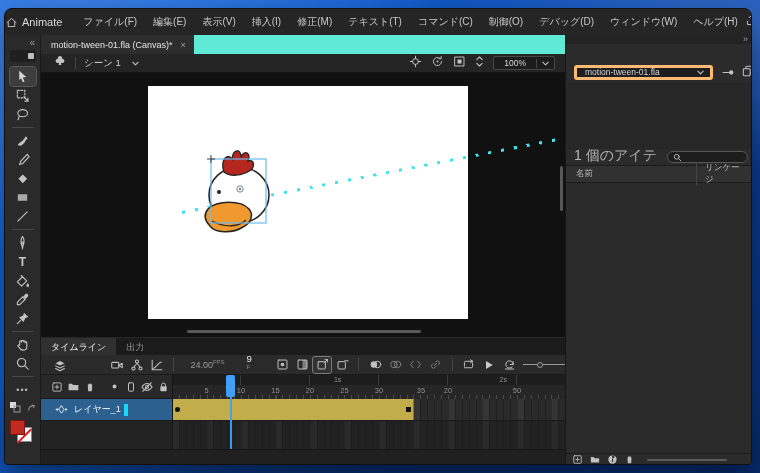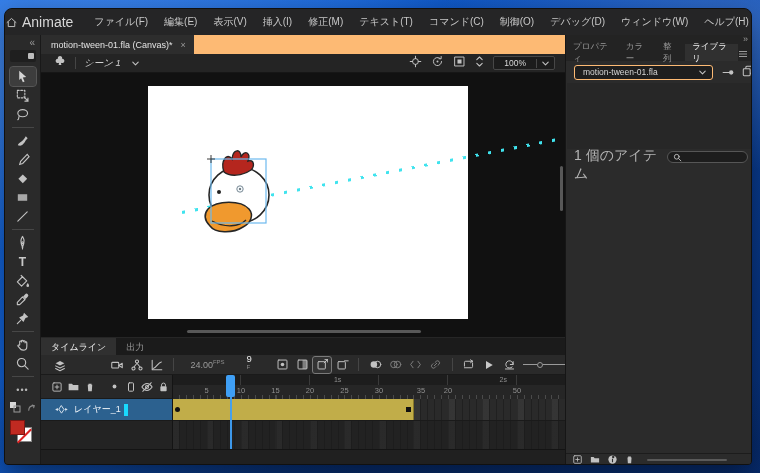--- a/index.html
+++ b/index.html
@@ -12,21 +12,21 @@
       radial-gradient(120% 80% at 50% 115%, rgba(4,26,70,.9), rgba(4,26,70,0) 60%),
       linear-gradient(118deg,#1466dd 0%,#1160d5 35%,#0b4cb4 60%,#093e96 80%,#072f77 100%);
   }
   #window { position:absolute; left:4px; top:8px; width:748px; height:457px;
     background:#232323; border:1px solid #101010; border-radius:8px 8px 4px 4px;
     box-shadow:0 10px 30px rgba(0,0,0,.45); overflow:hidden; }
 
   
   #titlebar { position:absolute; left:0; top:0; width:748px; height:26px; background:#252526; display:flex; align-items:center; }
   .home-btn { width:30px; display:flex; justify-content:center; }
-  .app-name { color:#d8d8d8; font-size:14px; margin:0 14px 0 4px; }
+  .app-name { color:#d8d8d8; font-size:11px; margin:0 14px 0 4px; }
   #menu-items { display:flex; gap:2px; }
   .menu-item { color:#c8c8c8; font-size:10px; padding:3px 7px; border-radius:3px; white-space:nowrap; }
   #tb-right { margin-left:auto; display:flex; align-items:center; gap:12px; padding-right:8px; }
 
   
   #toolpanel { position:absolute; left:0; top:26px; width:36px; height:431px; background:#2a2a2a;
     border-right:1px solid #191919; display:flex; flex-direction:column; align-items:center; padding-top:2px; }
   .tp-collapse { color:#9a9a9a; font-size:10px; width:100%; text-align:right; padding:0 5px 2px 0; height:13px; }
   .tp-mini { width:26px; height:12px; background:#1f1f1f; border-radius:2px; margin-bottom:5px; position:relative; }
   .tp-mini i { position:absolute; right:2px; top:3px; width:6px; height:6px; background:#bdbdbd; border-radius:1px; }
@@ -38,26 +38,26 @@
   .ttxt { color:#c9c9c9; font-size:12px; font-weight:bold; line-height:1; }
   .more-dots { color:#b5b5b5; font-size:9px; letter-spacing:1px; }
   .swap-row { display:flex; align-items:center; gap:5px; height:14px; margin:2px 0 2px 0; }
   #swatches { position:relative; width:26px; height:26px; margin-top:2px; }
   .sw-stroke { position:absolute; left:7px; top:8px; width:15px; height:15px; background:#ffffff; border:1px solid #888; }
   .sw-stroke::after { content:""; position:absolute; left:-1px; top:-1px; width:19px; height:0; border-top:2px solid #d22; transform:rotate(-45deg); transform-origin:0 0; top:14px; }
   .sw-fill { position:absolute; left:0px; top:1px; width:15px; height:15px; background:#c02a21; border:1px solid #7d1712; }
 
   
   #docarea { position:absolute; left:36px; top:26px; width:524px; height:431px; }
-  #tabbar { position:absolute; left:0; top:0; width:524px; height:19px; background:#fdba74; display:flex; }
+  #tabbar { position:absolute; left:0; top:0; width:524px; height:19px; background:#5eead4; display:flex; }
   .doctab { height:19px; background:#2d2d2d; color:#e3e3e3; font-size:9px; display:flex; align-items:center; gap:8px; padding:0 8px 0 10px; }
   .tab-close { color:#9a9a9a; font-size:9px; }
   #scenebar { position:absolute; left:0; top:19px; width:524px; height:19px; background:#242424; border-bottom:1px solid #161616; display:flex; align-items:center; color:#c9c9c9; }
   .sb-sep { width:0; height:12px; border-left:1px solid #454545; margin:0 8px; }
-  .scene-label { font-size:9.5px; color:#d2d2d2;font-style:italic; }
+  .scene-label { font-size:9.5px; color:#d2d2d2; }
   .sb-right { margin-left:auto; display:flex; align-items:center; gap:9px; padding-right:10px; }
   .zoom-box { display:flex; align-items:center; background:#1c1c1c; border:1px solid #474747; border-radius:2px; height:14px; }
   .zoom-val { color:#d8d8d8; font-size:8.5px; padding:0 10px; }
   .zoom-chev { border-left:1px solid #474747; padding:0 4px; display:flex; }
 
   
   #canvas { position:absolute; left:0; top:38px; width:524px; height:264px; background:#111111; overflow:hidden; }
   #stage { position:absolute; left:107px; top:13px; width:320px; height:233px; background:#ffffff; }
   #motion-path { position:absolute; left:141px; top:138px; width:388px; height:3px;
     transform:rotate(-11deg); transform-origin:0 50%;
@@ -115,21 +115,21 @@
   #playhead-head { position:absolute; top:0; width:9px; height:22px; background:#3f9ff5; border-radius:2px; }
   #playhead-line { position:absolute; top:20px; width:2px; height:54px; background:rgba(63,159,245,.95); }
 
   
   #rightpanel { position:absolute; left:560px; top:26px; width:188px; height:431px; background:#2b2b2b; border-left:1px solid #161616; }
   .rp-top { position:absolute; left:0; top:0; width:188px; height:9px; background:#232323; color:#9a9a9a; font-size:9px; text-align:right; line-height:8px; padding-right:6px; }
   #rp-tabs { position:absolute; left:0; top:9px; width:188px; height:17px; background:#232323; display:flex; align-items:stretch; }
   #rp-tabs .ptab { height:17px; font-size:8.5px; padding:0 7px; }
   .rp-menu { margin-left:auto; align-self:center; padding-right:6px; }
   .rp-docrow { position:absolute; left:0; top:26px; width:188px; height:22px; display:flex; align-items:center; }
-  .lib-select { margin-left:8px; width:140px; height:15px; background:#1e1e1e; border:1px solid #fdba74; border-radius:3px; display:flex; align-items:center; }
+  .lib-select { margin-left:8px; width:140px; height:15px; background:#1e1e1e; border:3px solid #fdba74; border-radius:3px; display:flex; align-items:center; }
   .lib-select span { color:#d5d5d5; font-size:8.5px; padding-left:8px; flex:1; }
   .lib-select svg { margin-right:5px; }
   .rp-preview { position:absolute; left:1px; top:48px; width:187px; height:66px; background:#272727; }
   .rp-countrow { position:absolute; left:0; top:114px; width:188px; height:16px; display:flex; align-items:center; }
   .count-label { color:#b5b5b5; font-size:14px; margin-left:8px;margin-top:16px; }
   .searchbox { margin-left:auto; margin-right:6px; width:84px; height:12px; background:#1d1d1d; border:1px solid #565656; border-radius:7px; display:flex; align-items:center; padding-left:5px; }
   .rp-colhead { position:absolute; left:0; top:130px; width:188px; height:18px; background:#313131; border-top:1px solid #1c1c1c; border-bottom:1px solid #1c1c1c; display:flex; align-items:center; }
   .col-name { color:#bdbdbd; font-size:8.5px; margin-left:10px; flex:1; }
   .col-linkage { color:#bdbdbd; font-size:8.5px; border-left:1px solid #454545; padding-left:8px; width:58px; display:flex; align-items:center; gap:3px; }
   .rp-list { position:absolute; left:1px; top:148px; width:186px; height:270px; background:#242424; border:1px solid #181818; }
@@ -565,29 +565,20 @@
       <div id="frames-overlay">
         <div id="playhead-head" style="left: 54.2px;"></div>
         <div id="playhead-line" style="left: 57.7px;"></div>
       </div>
       <div id="tl-bottom"></div>
     </div>
   </div>
 
   <div id="rightpanel">
     <div class="rp-top">»</div>
-    <div id="rp-tabs">
-          <span class="ptab">プロパティ</span>
-          <span class="ptab">カラー</span>
-          <span class="ptab">整列</span>
-          <span class="ptab active">ライブラリ</span>
-          <span class="rp-menu"><svg width="10" height="8" viewBox="0 0 10 8">
-              <path d="M1 1.5h8M1 4h8M1 6.5h8" stroke="#9a9a9a" stroke-width="1.1"></path>
-            </svg></span>
-        </div>
     <div class="rp-docrow">
       <span class="lib-select">
         <span>motion-tween-01.fla</span>
         <svg class="ic" width="9" height="9" viewBox="0 0 10 10">
               <path d="M2 3.5 L5 6.5 L8 3.5"></path>
             </svg>
       </span>
       <span style="margin-left:9px">
         <svg class="ic" width="13" height="9" viewBox="0 0 14 10">
               <path d="M1 5 h7"></path>
@@ -604,20 +595,27 @@
     <div class="rp-preview"></div>
     <div class="rp-countrow">
       <span class="count-label">1 個のアイテム</span>
       <span class="searchbox">
         <svg class="ic" width="9" height="9" viewBox="0 0 12 12">
               <circle cx="5" cy="5" r="3.2"></circle>
               <path d="M7.5 7.5 L10.5 10.5"></path>
             </svg>
       </span>
     </div>
+    <div class="rp-colhead">
+      <span class="col-name">名前</span>
+      <span class="col-linkage">
+        <span>リンケージ</span>
+        <span>↑</span>
+      </span>
+    </div>
     <div class="rp-bottom">
       <span>
         <svg class="ic" width="11" height="11" viewBox="0 0 16 16">
               <rect x="2.5" y="2.5" width="11" height="11" rx="1.5"></rect>
               <path d="M8 5.5 v5 M5.5 8 h5"></path>
             </svg>
       </span>
       <span>
         <svg class="ic" width="12" height="11" viewBox="0 0 16 16">
               <path d="M2 4.5 h4 l1.5 1.5 H14 V12.5 H2 Z" class="f"></path>

